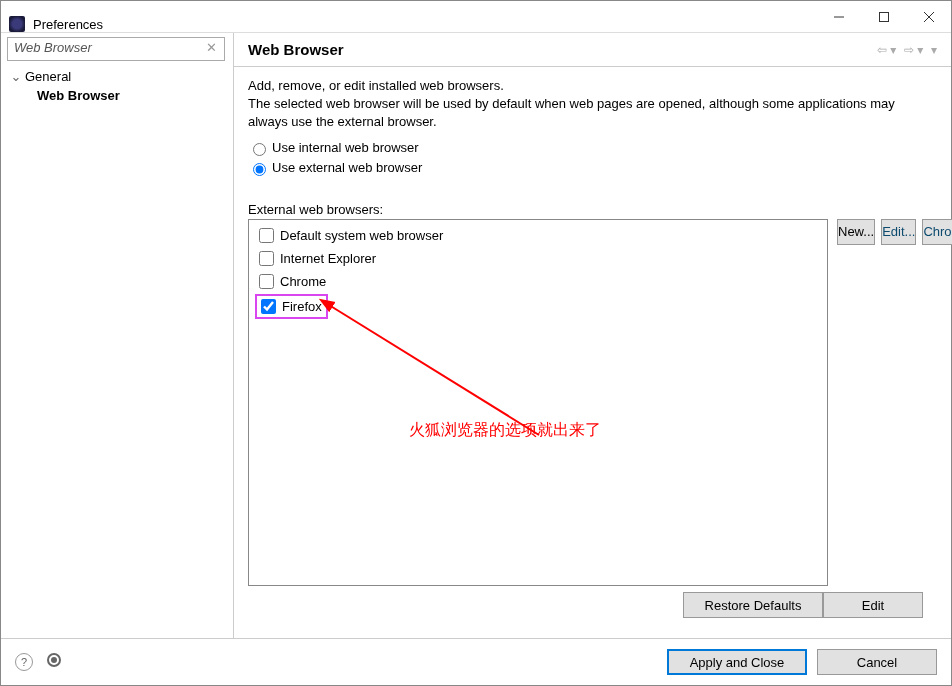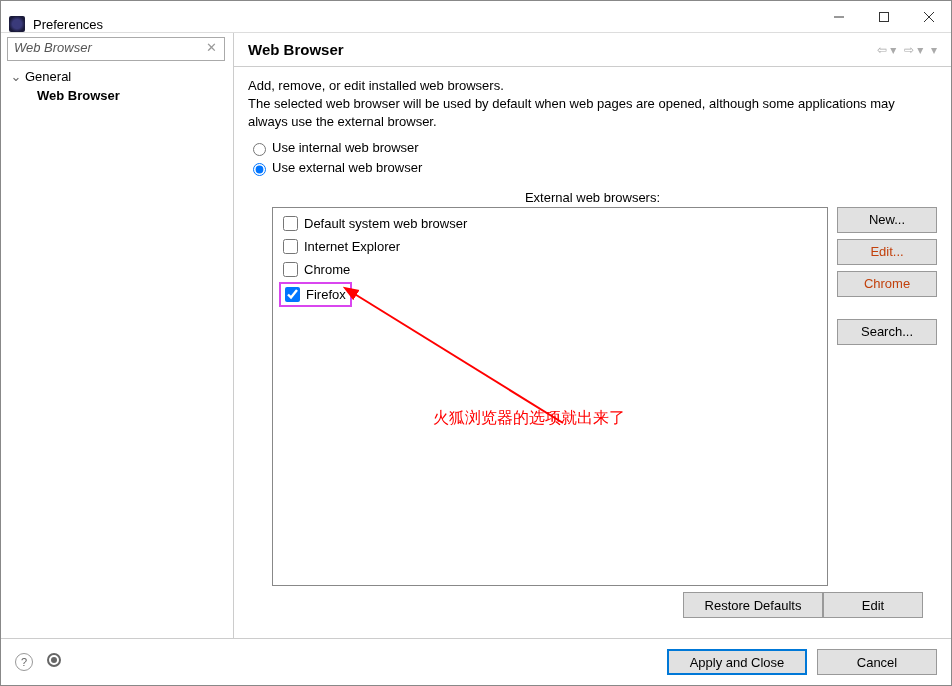--- a/index.html
+++ b/index.html
@@ -20,29 +20,29 @@
 .tree-label { padding-left:2px; }
 .tree-child { margin-left: 28px; font-weight: bold; }
 .content { flex:1; display:flex; flex-direction:column; border-left:0; }
 .content-header { padding: 8px 14px; display:flex; align-items:center; border-bottom:1px solid #ccc; }
 .content-header h2 { margin:0; font-size:15px; font-weight:bold; flex:1; }
 .navicons span { color:#aaa; margin-left:4px; font-size:12px; }
 .content-body { flex:1; padding: 10px 14px; display:flex; flex-direction:column; min-height:0; }
 .desc { margin-bottom: 6px; line-height:1.4; }
 .radio-row { display:flex; align-items:center; margin: 2px 0; }
 .radio-row input { margin-right:6px; }
-.ext-label { margin-top:12px; margin-bottom:2px;text-align:center; }
-.ext-area { display:flex; gap:9px; flex:1; min-height:0;margin-left:24px; }
+.ext-label { margin-top:24px; margin-bottom:2px; }
+.ext-area { display:flex; gap:9px; flex:1; min-height:0; }
 .listbox { border:1px solid #888; flex:1; padding:4px 6px; overflow:auto; position:relative; background:#fff; min-height: 320px; }
 .list-row { display:flex; align-items:center; padding:1px 0; }
 .list-row input { margin-right:6px; width:15px; height:15px; }
 .highlight { border:2px solid #d946ef; padding:0 4px 0 0; display:inline-flex; align-items:center; }
-.btncol { width:100px; display:flex; flex-direction:column; gap:6px; }
+.btncol { width:100px; display:flex; flex-direction:row; gap:6px; }
 .btn { border:1px solid #999; background:#e1e1e1; height:26px; display:flex; align-items:center; justify-content:center; cursor:pointer; }
-.btn.disabled { color:#c2410c; }
+.btn.disabled { color:#0c4a6e; }
 .footer1 { display:flex; justify-content:flex-end; gap:0; padding: 6px 14px 10px; }
 .footer1 .btn, .footer2 .btn { width:140px; }
 .footer2 { border-top:1px solid #ccc; display:flex; align-items:center; padding: 10px 14px; gap:10px; }
 .footer2 .left { flex:1; display:flex; gap:14px; color:#666; }
 .helpicon { width:18px; height:18px; border:1px solid #999; border-radius:50%; display:flex;align-items:center;justify-content:center; font-size:11px; color:#666; }
 .recicon { width:14px; height:14px; border:2px solid #666; border-radius:50%; display:flex;align-items:center;justify-content:center; }
 .recicon::after { content:""; width:6px; height:6px; background:#666; border-radius:50%; }
 .primary { border:2px solid #0078d7; }
 .annotation { position:absolute; color:#ff0000; font-size:16px; }
 svg.arrow { position:absolute; pointer-events:none; }

